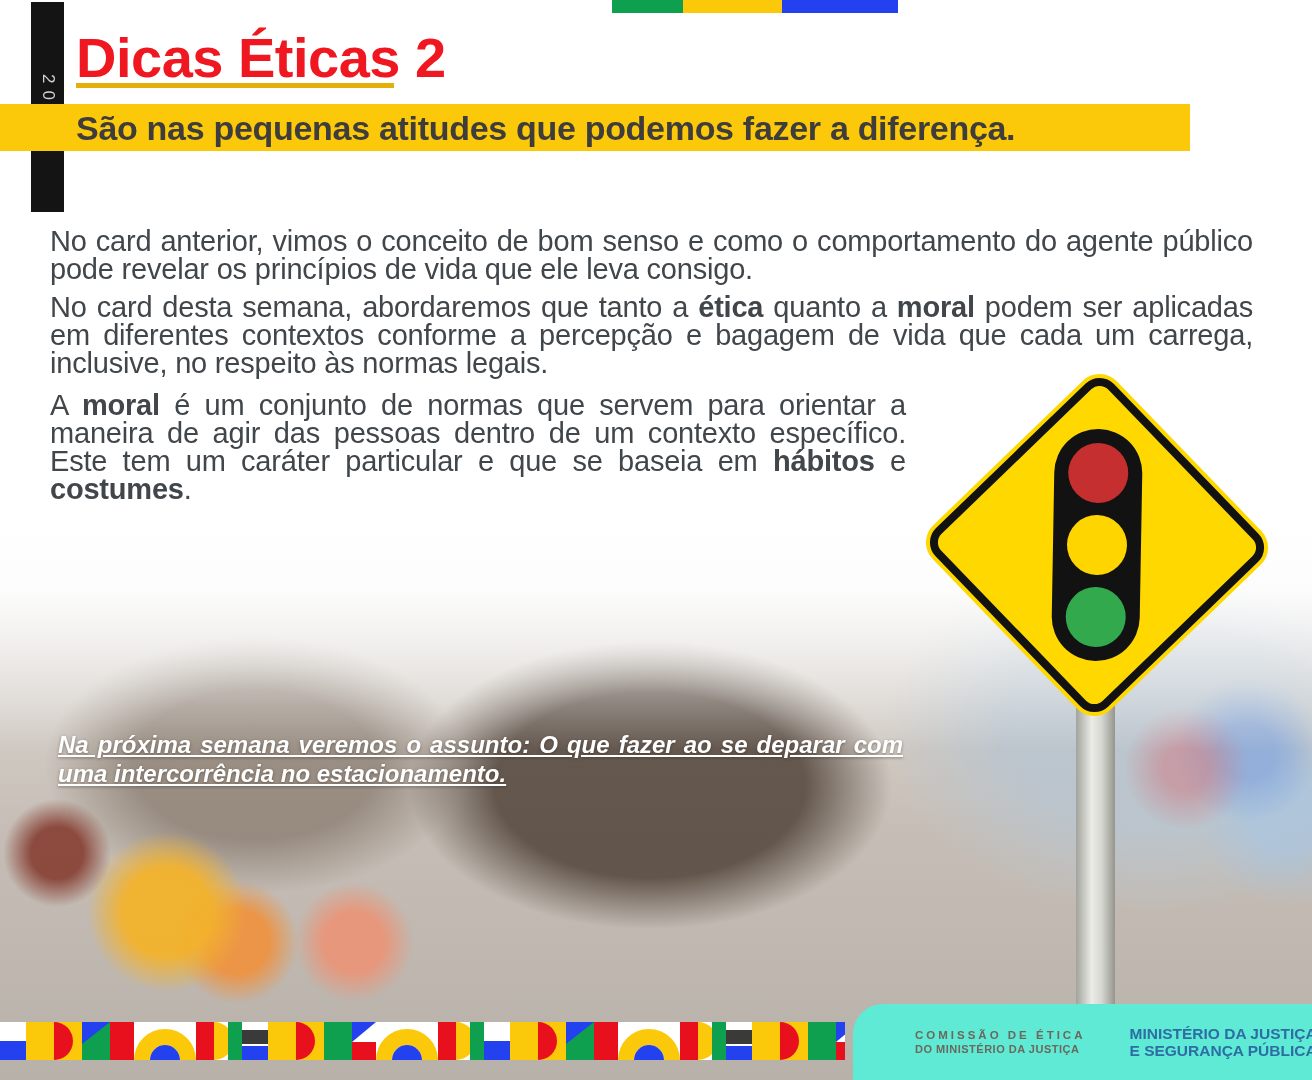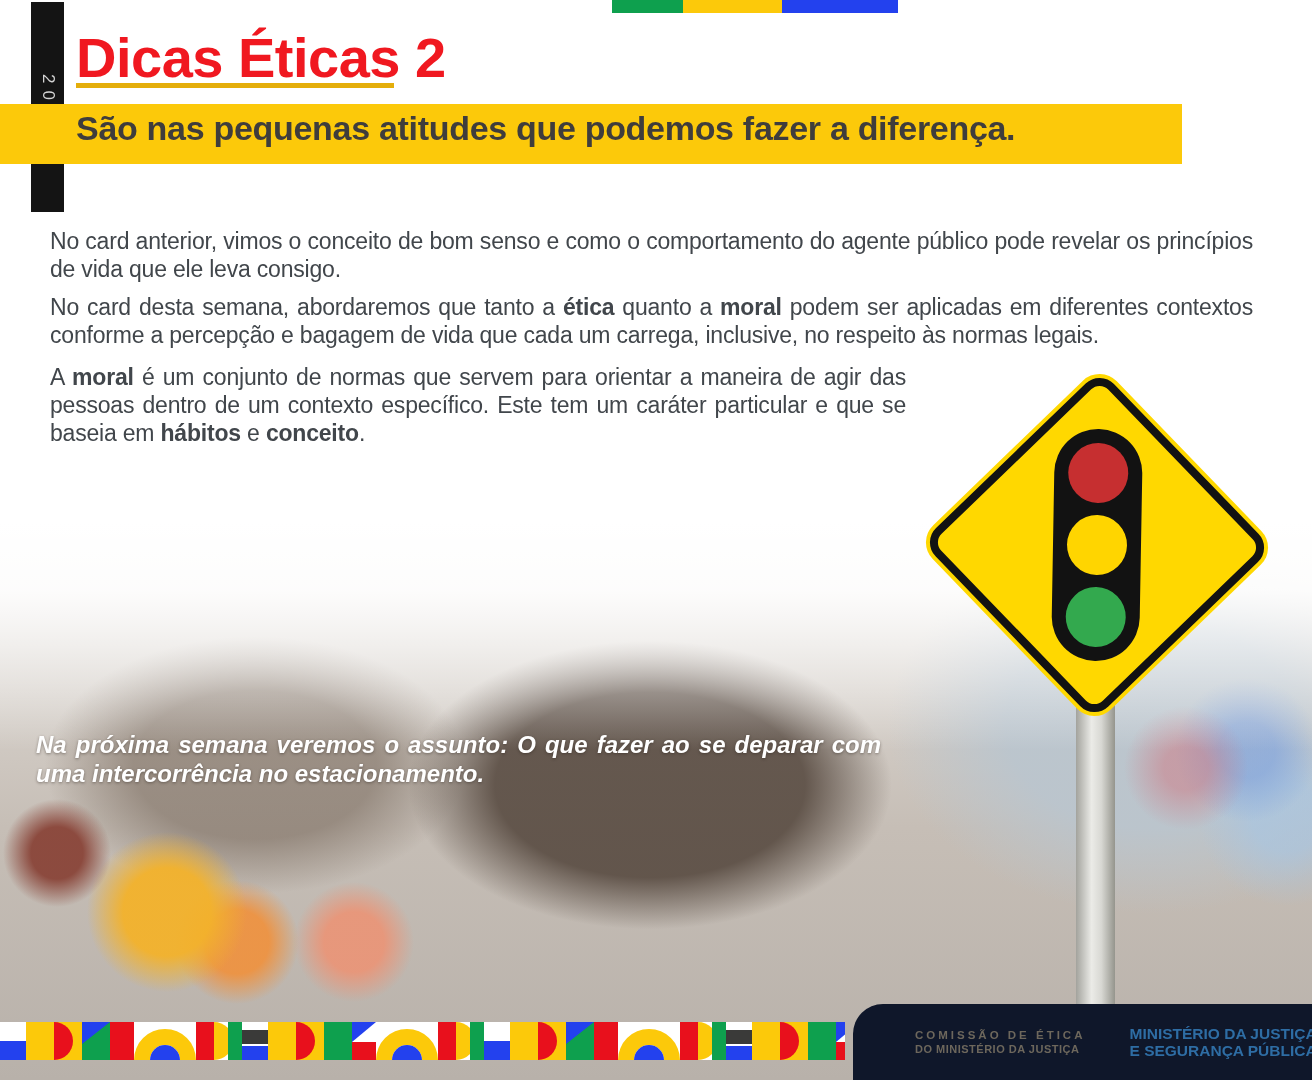--- a/index.html
+++ b/index.html
@@ -43,60 +43,61 @@
   .page-title{
     position:absolute; left:76px; top:34px;
     font-size:56px; font-weight:700; color:var(--c-red,#f01820);
     letter-spacing:-0.5px; line-height:48px;
   }
   .title-underline{
     position:absolute; left:76px; top:83px; width:318px; height:5px;
     background:var(--c-underline_gold,#e4ae0b);
   }
   .subtitle-band{
-    position:absolute; left:0; top:104px; width:1182px; height:60px;
+    position:absolute; left:0; top:104px; width:1182px; height:47px;
     background:var(--c-yellow,#fcc90a);
+    padding-left:8px;
   }
   .subtitle-band .subtitle{
     position:absolute; left:76px; top:0; line-height:49px;
     font-size:34px; font-weight:700; color:var(--c-subtitle_dark,#3f3d3c);
     letter-spacing:-0.3px; white-space:nowrap;
   }
   
   .article{position:absolute; left:50px; top:227px; width:1203px;}
   .article p{
-    margin:0; font-size:23px; line-height:28px; letter-spacing:-0.2px;
+    margin:0; font-size:29px; line-height:28px; letter-spacing:-0.2px;
     color:var(--c-text_dark,#41464b); text-align:justify;
   }
   .article p b{font-weight:700;}
   .p1{margin-bottom:10px !important;}
   .p2{margin-bottom:14px !important;}
   .p3{margin-bottom:6px  !important; width:856px;}
   .p4{margin-bottom:8px  !important; width:856px;}
   .p5{width:856px;}
   
   .callout{
     position:absolute; color:#ffffff; font-weight:700; font-style:italic;
     font-size:24px; line-height:29px; text-align:justify;
     text-shadow:0 1px 3px rgba(40,30,25,.45);
   }
-  .callout-next{left:36px; top:730px; width:845px;}
+  .callout-next{left:58px; top:730px; width:845px;text-decoration:underline;}
   .callout-mission{left:418px; top:886px; width:462px;}
   
   .sign-pole{
     position:absolute; left:1076px; top:698px; width:39px; height:316px;
     background:linear-gradient(90deg,#a3a39d 0,#ebebe7 40%,#d8d8d3 65%,#95958d 100%);
   }
   .sign-svg{position:absolute; left:900px; top:350px;}
   
   .pattern-strip{position:absolute; left:0; top:1022px;}
   
   .logo-panel{
     position:absolute; left:853px; top:1004px; width:459px; height:76px;
-    background:#0f172a; border-top-left-radius:30px;
+    background:#5eead4; border-top-left-radius:30px;
     display:flex; align-items:center; padding-left:50px; box-sizing:border-box;
   }
   .committee-text{margin-left:12px; color:var(--c-committee_text,#6d675c);}
   .committee-text .l1{font-size:11.5px; font-weight:700; letter-spacing:3px; white-space:nowrap;}
   .committee-text .l2{font-size:11px;  font-weight:700; letter-spacing:.5px; white-space:nowrap; margin-top:2px;}
   .ministry-text{margin-left:10px; color:var(--c-ministry_blue,#2e6da4);}
   .ministry-text .l1,.ministry-text .l2{font-size:15.5px; font-weight:700; line-height:17px; white-space:nowrap;}
   .coat-svg{margin-left:34px;}
 </style>
 </head>
@@ -132,21 +133,21 @@
       <rect x="-44" y="-116" width="88" height="232" rx="44" fill="#121212"></rect>
       <circle cx="0" cy="-72" r="30" fill="#c62f30"></circle>
       <circle cx="0" cy="0" r="30" fill="#ffd500"></circle>
       <circle cx="0" cy="72" r="30" fill="#33a94e"></circle>
     </g>
   </svg>
 
   <div class="article">
     <p class="p1"><span>No card anterior, vimos o conceito de bom senso e como o comportamento do agente público pode revelar os princípios de vida que ele leva consigo.</span></p>
     <p class="p2"><span>No card desta semana, abordaremos que tanto a </span><b>ética</b><span> quanto a </span><b>moral</b><span> podem ser aplicadas em diferentes contextos conforme a percepção e bagagem de vida que cada um carrega, inclusive, no respeito às normas legais.</span></p>
-    <p class="p3"><span>A </span><b>moral</b><span> é um conjunto de normas que servem para orientar a maneira de agir das pessoas dentro de um contexto específico. Este tem um caráter particular e que se baseia em </span><b>hábitos</b><span> e </span><b>conceito</b><span>.</span></p>
+    <p class="p3"><span>A </span><b>moral</b><span> é um conjunto de normas que servem para orientar a maneira de agir das pessoas dentro de um contexto específico. Este tem um caráter particular e que se baseia em </span><b>hábitos</b><span> e </span><b>costumes</b><span>.</span></p>
   </div>
 
   <div class="callout callout-next">Na próxima semana veremos o assunto: O que fazer ao se deparar com uma intercorrência no estacionamento.</div>
 
   <svg class="pattern-strip" width="845" height="38" viewBox="0 0 845 38" aria-hidden="true">
     <defs>
       <g id="tileA">
         <rect x="0" y="0" width="242" height="38" fill="#ffffff"></rect>
         <rect x="0" y="19" width="26" height="19" fill="#2341ee"></rect>
         <rect x="26" y="0" width="56" height="38" fill="#fcc90a"></rect>

